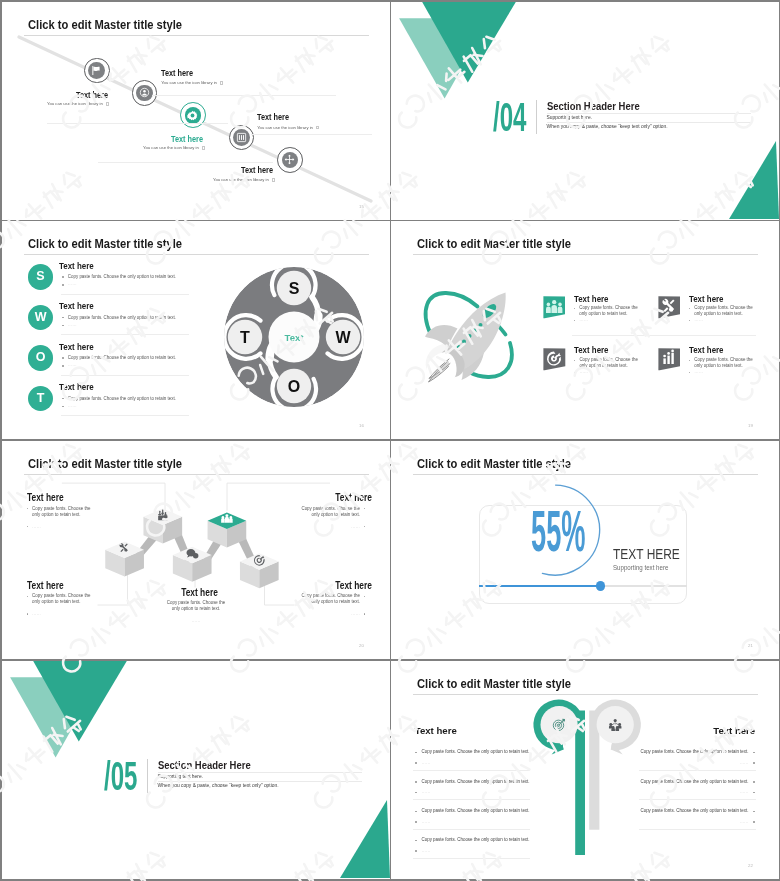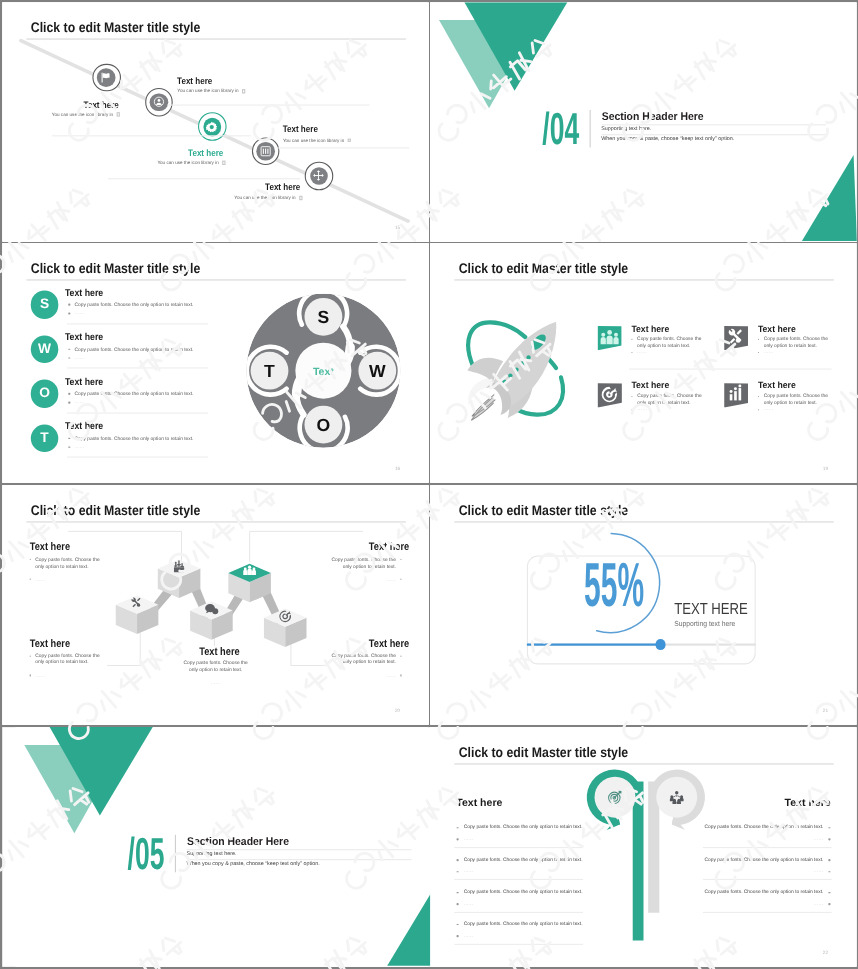--- a/index.html
+++ b/index.html
@@ -465,21 +465,21 @@
    <path d="M 44.6 6.1 A 45 45 0 1 1 31.4 94.4" fill="none" stroke="#5C9FD4" stroke-width="1.35" stroke-linecap="round"></path>
   </svg>
   <div class="pct" style="left:139.5px;top:62.5px">55%</div>
   <div class="pct-label" style="left:222px;top:104.7px">TEXT HERE</div>
   <div class="pct-sup" style="left:222px;top:122.6px">Supporting text here</div>
   <div style="position:absolute;left:87.8px;top:144.2px;width:208px;height:1.6px;background:#e2e2e2"></div>
   <div style="position:absolute;left:87.8px;top:144.2px;width:121.8px;height:1.6px;background:#3F94D8"></div>
   <div style="position:absolute;left:204.9px;top:140.3px;width:9.4px;height:9.4px;border-radius:50%;background:#3F94D8"></div>
   <div class="pgnum" style="left:357px;top:202px">21</div>
 </div>
-<div class="slide" style="left:14px;top:661px">
+<div class="slide" style="left:2px;top:661px">
   <svg width="388" height="218" style="position:absolute;left:0;top:0">
     <polygon points="8.1,16.2 99,16.2 53.6,96.5" fill="#8ACFBE"></polygon>
     <polygon points="30.6,-1 125.4,-1 76.8,80.4" fill="#2BA88E"></polygon>
     <polygon points="385,139 388,217 338,217" fill="#2BA88E"></polygon>
   </svg>
   <div class="sh-num" style="left:102.0px;top:95.3px">/05</div>
   <div class="sh-div" style="left:145.2px;top:97.9px;height:33.9px"></div>
   <div class="sh-h" style="left:155.6px;top:99.2px">Section Header Here</div>
   <div class="sh-line" style="left:155.6px;top:111.3px;width:204px"></div>
   <div class="sh-s" style="left:155.6px;top:113.1px">Supporting text here.</div>

